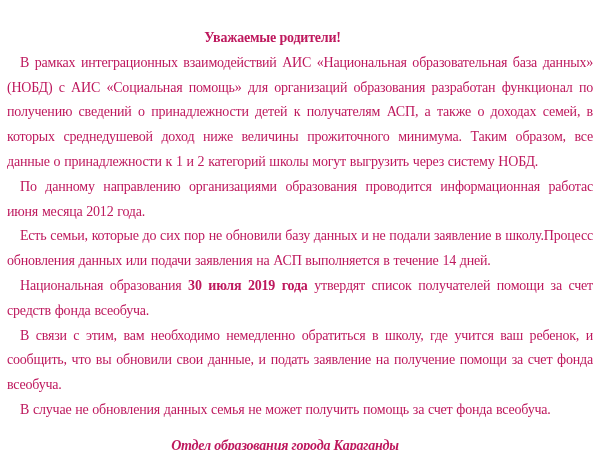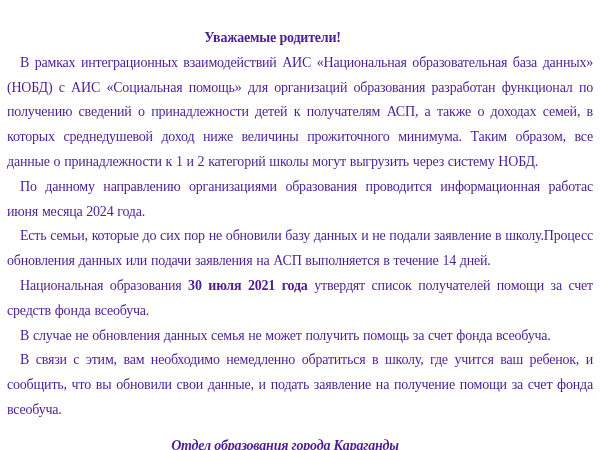--- a/index.html
+++ b/index.html
@@ -9,21 +9,21 @@
     overflow: hidden;
   }
   .page {
     box-sizing: border-box;
     width: 600px; height: 450px;
     padding: 26px 7px 6px 7px;
     font-family: "Liberation Serif", "DejaVu Serif", serif;
     font-size: 14px;
     line-height: 24.8px;
     letter-spacing: -0.2px;
-    color: #4c1d95;
+    color: #be185d;
     background: #ffffff;
   }
   .doc-title {
     text-align: center;
     font-weight: bold;
     padding-right: 55px; 
     margin: 0;
   }
   .para {
     margin: 0;
@@ -41,21 +41,21 @@
   }
 </style>
 </head>
 <body>
 
 <div class="page">
   <p class="doc-title">Уважаемые родители!</p>
 
   <div id="paragraphs">
       <p class="para"><span>В рамках интеграционных взаимодействий АИС «Национальная образовательная база данных» (НОБД) с АИС «Социальная помощь» для организаций образования разработан функционал по получению сведений о принадлежности детей к получателям АСП, а также о доходах семей, в которых среднедушевой доход ниже величины прожиточного минимума. Таким образом, все данные о принадлежности к 1 и 2 категорий школы могут выгрузить через систему НОБД.</span></p>
-      <p class="para"><span>По данному направлению организациями образования проводится информационная работас июня месяца 2024 года.</span></p>
+      <p class="para"><span>По данному направлению организациями образования проводится информационная работас июня месяца 2012 года.</span></p>
       <p class="para"><span>Есть семьи, которые до сих пор не обновили базу данных и не подали заявление в школу.Процесс обновления данных или подачи заявления на АСП выполняется в течение 14 дней.</span></p>
-      <p class="para"><span>Национальная образования </span><span class="b">30 июля 2021 года</span><span> утвердят список получателей помощи за счет средств фонда всеобуча.</span></p>
+      <p class="para"><span>Национальная образования </span><span class="b">30 июля 2019 года</span><span> утвердят список получателей помощи за счет средств фонда всеобуча.</span></p>
+      <p class="para"><span>В связи с этим, вам необходимо немедленно обратиться в школу, где учится ваш ребенок, и сообщить, что вы обновили свои данные, и подать заявление на получение помощи за счет фонда всеобуча.</span></p>
       <p class="para"><span>В случае не обновления данных семья не может получить помощь за счет фонда всеобуча.</span></p>
-      <p class="para"><span>В связи с этим, вам необходимо немедленно обратиться в школу, где учится ваш ребенок, и сообщить, что вы обновили свои данные, и подать заявление на получение помощи за счет фонда всеобуча.</span></p>
     </div>
 
   <p class="signature">Отдел образования города Караганды</p>
 </div>
 
 </body></html>

